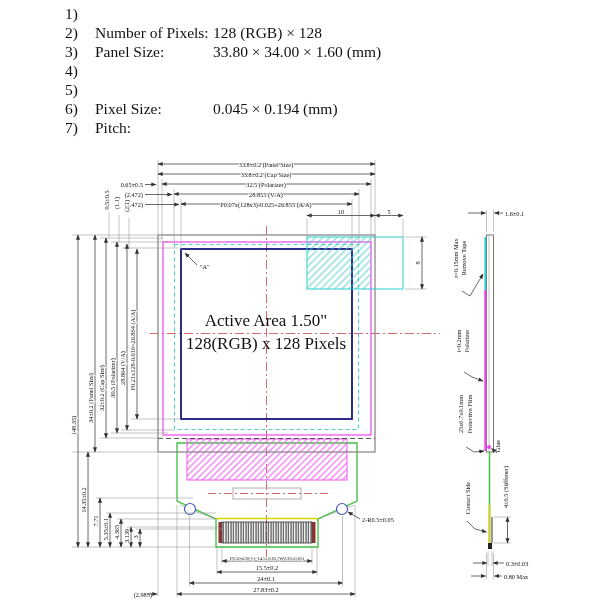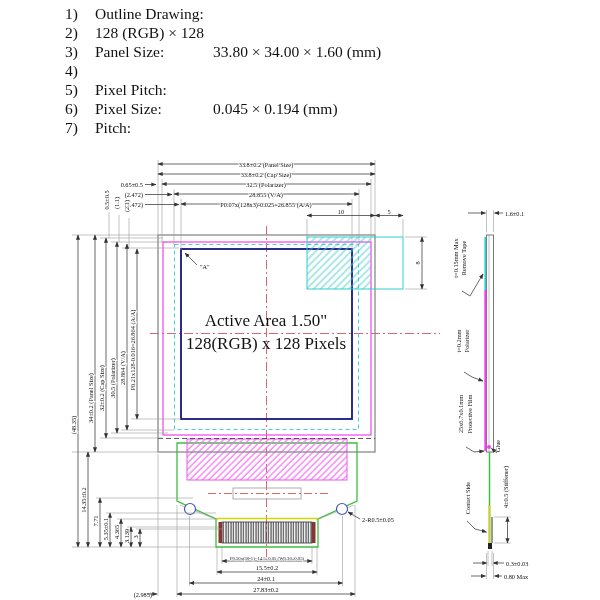--- a/index.html
+++ b/index.html
@@ -16,37 +16,36 @@
   .big{font:17px "Liberation Serif","DejaVu Serif",serif;fill:#111;}
 </style>
 </head>
 <body>
 
 <div class="page">
 
   <div class="specs">
     <div class="spec-row">
         <span>1)</span>
-        <span>Outline Drawing:</span>
       </div>
     <div class="spec-row">
         <span>2)</span>
+        <span>Number of Pixels:</span>
         <span>128 (RGB) × 128</span>
       </div>
     <div class="spec-row">
         <span>3)</span>
         <span>Panel Size:</span>
         <span>33.80 × 34.00 × 1.60 (mm)</span>
       </div>
     <div class="spec-row">
         <span>4)</span>
       </div>
     <div class="spec-row">
         <span>5)</span>
-        <span>Pixel Pitch:</span>
       </div>
     <div class="spec-row">
         <span>6)</span>
         <span>Pixel Size:</span>
         <span>0.045 × 0.194 (mm)</span>
       </div>
     <div class="spec-row">
         <span>7)</span>
         <span>Pitch:</span>
       </div>

